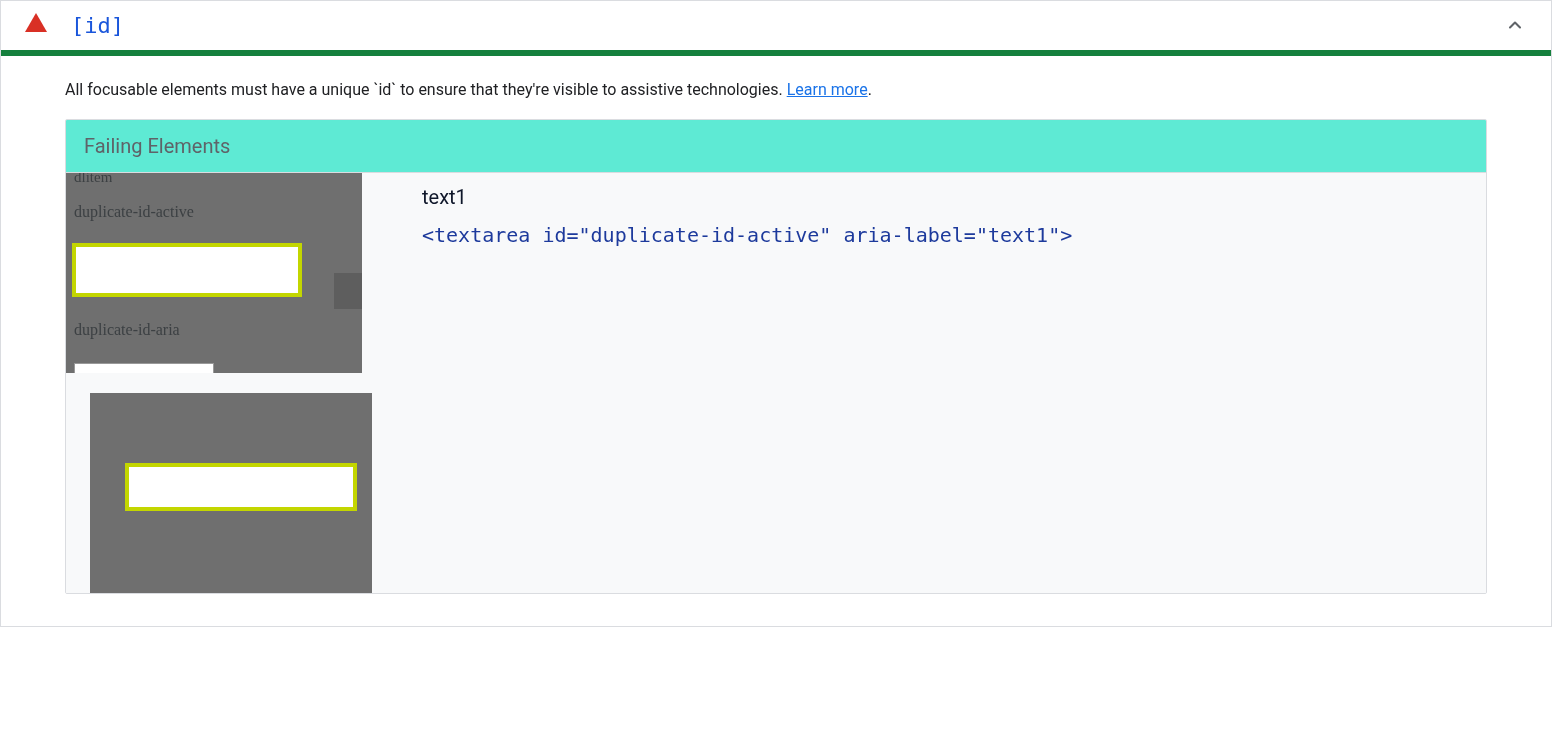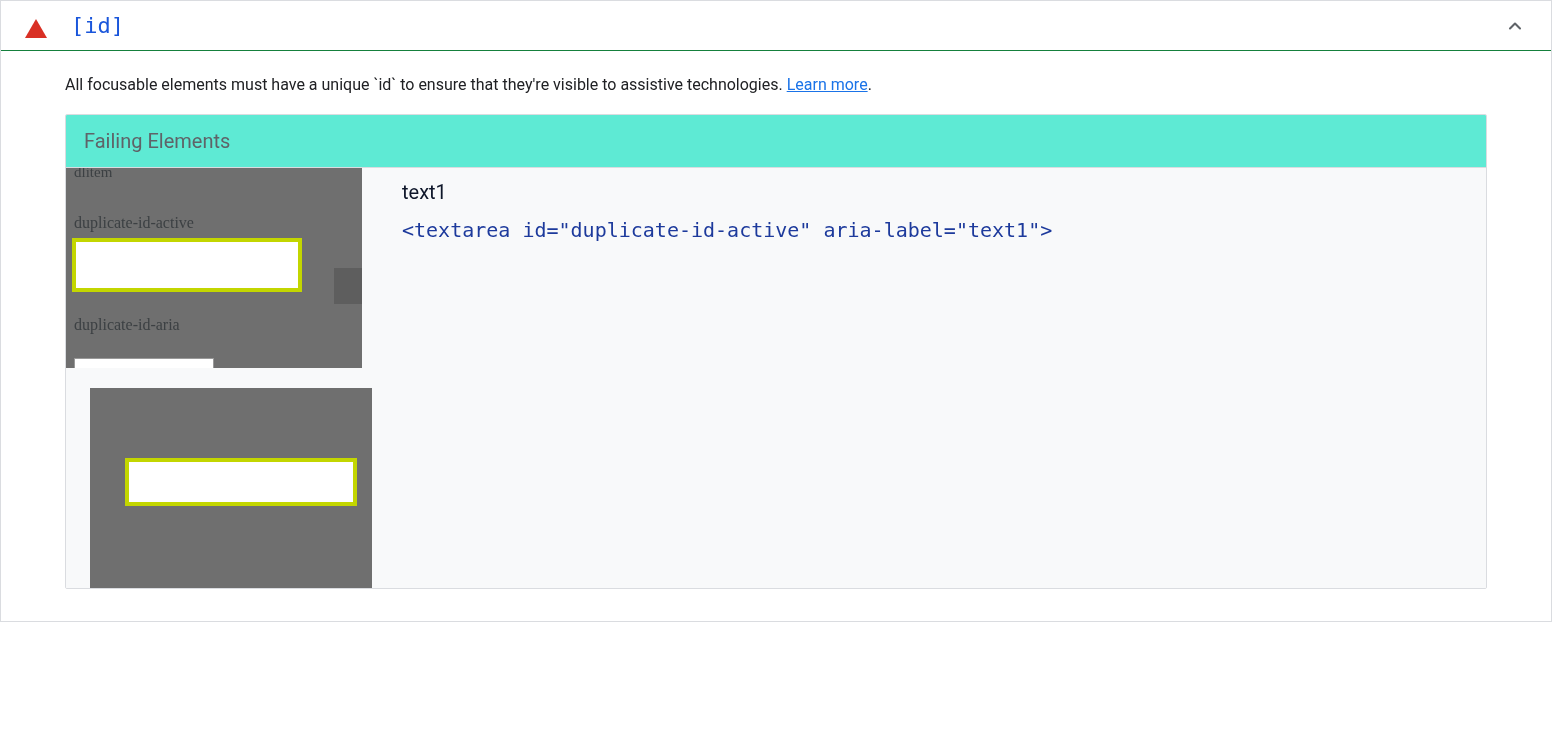--- a/index.html
+++ b/index.html
@@ -14,23 +14,23 @@
       background: #fff;
     }
     .audit-card {
       border: 1px solid #dadce0;
       width: 1552px;
       margin: 0 auto;
       background: #fff;
     }
     .audit-header {
       display: flex;
-      align-items: flex-end;
+      align-items: flex-start;
       padding: 12px 24px;
-      border-bottom: 1px solid #15803d;
+      border-bottom: 6px solid #15803d;
       cursor: pointer;
     }
     .triangle-icon {
       width: 0;
       height: 0;
       border-left: 11px solid transparent;
       border-right: 11px solid transparent;
       border-bottom: 19px solid #d93025;
       margin-right: 24px;
       flex-shrink: 0;
@@ -86,20 +86,21 @@
       background: #f8f9fa;
       padding: 0;
     }
     .failing-item {
       display: flex;
       align-items: flex-start;
       padding: 0 0 20px 0;
     }
     .failing-item:first-child {
       padding-top: 0;
+      gap: 20px;
     }
     .failing-item:last-child {
       padding-bottom: 0;
     }
     .thumbnail {
       width: 296px;
       height: 200px;
       background: #6f6f6f;
       flex-shrink: 0;
       position: relative;
@@ -121,21 +122,21 @@
     }
     .thumb1-top {
       top: -4px;
       left: 8px;
       font-size: 15px;
       color: #3c4043;
       height: 18px;
       overflow: hidden;
     }
     .thumb1-lbl1 {
-      top: 46px;
+      top: 30px;
       left: 8px;
     }
     .thumb1-lbl2 {
       top: 148px;
       left: 8px;
     }
     .highlight-box {
       background: #fff;
       border: 4px solid #c3d600;
       position: absolute;

